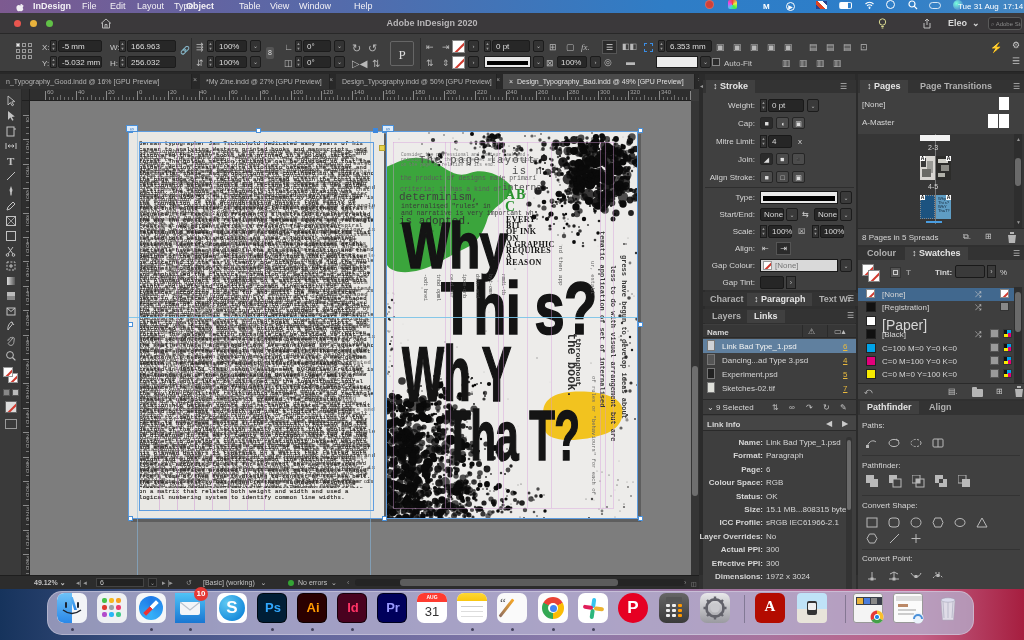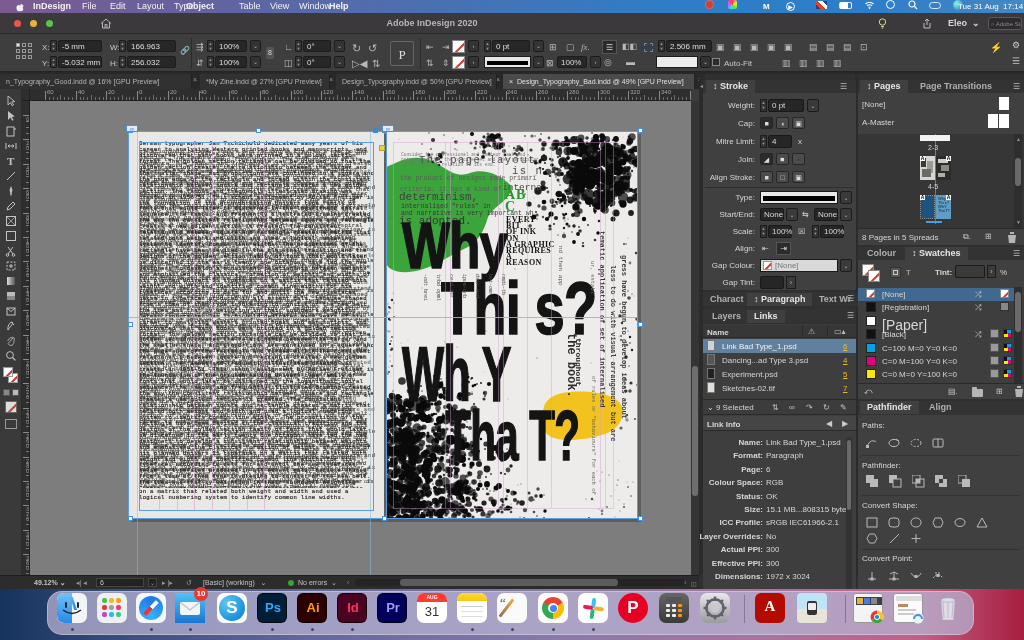--- a/index.html
+++ b/index.html
@@ -70,21 +70,21 @@
       </svg>
       <span class="mi" style="left:33px;font-weight:bold">InDesign</span>
       <span class="mi" style="left:82px;font-weight:normal">File</span>
       <span class="mi" style="left:110px;font-weight:normal">Edit</span>
       <span class="mi" style="left:137px;font-weight:normal">Layout</span>
       <span class="mi" style="left:174px;font-weight:normal">Type</span>
       <span class="mi" style="left:186px;font-weight:bold">Object</span>
       <span class="mi" style="left:239px;font-weight:normal">Table</span>
       <span class="mi" style="left:270px;font-weight:normal">View</span>
       <span class="mi" style="left:299px;font-weight:normal">Window</span>
-      <span class="mi" style="left:329px;font-weight:bold">Help</span>
+      <span class="mi" style="left:354px;font-weight:normal">Help</span>
       <span class="mi" style="left:705px"><span style="display:inline-block;width:9px;height:9px;border-radius:50%;background:#d04038;border:1px solid #fff3"></span></span>
       <span class="mi" style="left:728px"><span style="display:inline-block;width:9px;height:9px;border-radius:2px;background:conic-gradient(#e44,#ee4,#4e4,#4ce,#e4e,#e44)"></span></span>
       <span class="mi" style="left:763px"><span style="color:#fff;font-weight:bold;font-size:8px">M</span></span>
       <span class="mi" style="left:786px"><span style="display:inline-block;width:9px;height:9px;border-radius:50%;border:1px solid #fff;color:#fff;font-size:6px;line-height:9px;text-align:center">▶</span></span>
       <span class="mi" style="left:816px"><span style="display:inline-block;width:11px;height:8px;background:linear-gradient(45deg,#26418f 25%,#d42 25% 50%,#fff 50% 75%,#26418f 75%)"></span></span>
       <span class="mi" style="left:839px"><span style="display:inline-block;width:13px;height:7px;border:1px solid #fffc;border-radius:2px;background:linear-gradient(90deg,#fff 70%,transparent 70%)"></span></span>
       <span class="mi" style="left:864px"><svg width="11" height="9" viewBox="0 0 11 9">
           <path d="M1.5,4 A5.5,5.5 0 0 1 9.5,4 M3,5.8 A3.5,3.5 0 0 1 8,5.8 M4.5,7.4 A1.8,1.8 0 0 1 6.5,7.4" stroke="#fff" stroke-width="1.1" fill="none"></path>
           <circle cx="5.5" cy="8.2" r=".8" fill="#fff"></circle>
         </svg></span>
@@ -188,21 +188,21 @@
       <span class="ic" style="left:581px;top:8px;font-style:italic;font-family:'Liberation Serif',serif">fx.</span>
       <span class="ic" style="left:546px;top:24px">⊠</span>
       <span class="inp" style="left:557px;top:22px;width:30px">100%</span>
       <span class="dd" style="left:590px;top:22px">›</span>
       <span style="position:absolute;left:602px;top:6px;width:15px;height:14px;background:#2b2b2b;border:1px solid #555;color:#ddd;font-size:8px;text-align:center;line-height:14px">☰</span>
       <span style="position:absolute;left:622px;top:6px;width:15px;height:14px;color:#bbb;font-size:8px;text-align:center;line-height:14px">◧◧</span>
       <span class="ic" style="left:604px;top:23px">◎</span>
       <span class="ic" style="left:626px;top:23px">▬</span>
       <span style="position:absolute;left:644px;top:9px;width:9px;height:9px;border:1px dashed #3a8ee6"></span>
       <span class="spin" style="left:658px;top:6px">▲<br>▼</span>
-      <span class="inp" style="left:666px;top:6px;width:46px">2.506 mm</span>
+      <span class="inp" style="left:666px;top:6px;width:46px">6.353 mm</span>
       <span style="position:absolute;left:656px;top:22px;width:42px;height:12px;background:#ececec;border:1px solid #1c1c1c"></span>
       <span class="dd" style="left:700px;top:22px">⌄</span>
       <span class="ic" style="left:716px;top:8px">▣</span>
       <span class="ic" style="left:733px;top:8px">▣</span>
       <span class="ic" style="left:750px;top:8px">▣</span>
       <span class="ic" style="left:767px;top:8px">▣</span>
       <span class="ic" style="left:784px;top:8px">▣</span>
       <span class="ic" style="left:809px;top:8px">▤</span>
       <span class="ic" style="left:826px;top:8px">▤</span>
       <span class="ic" style="left:843px;top:8px">▤</span>

